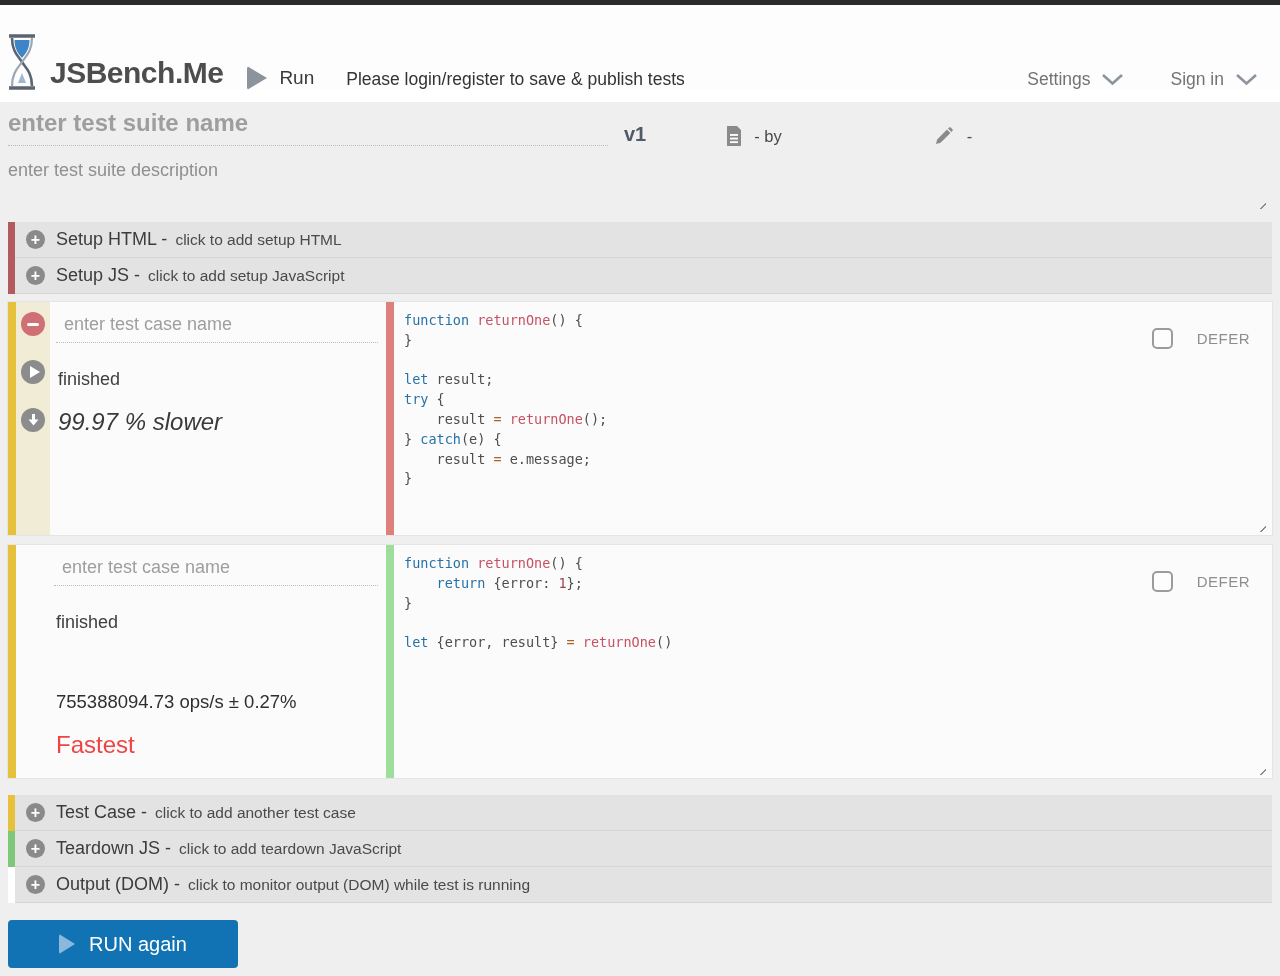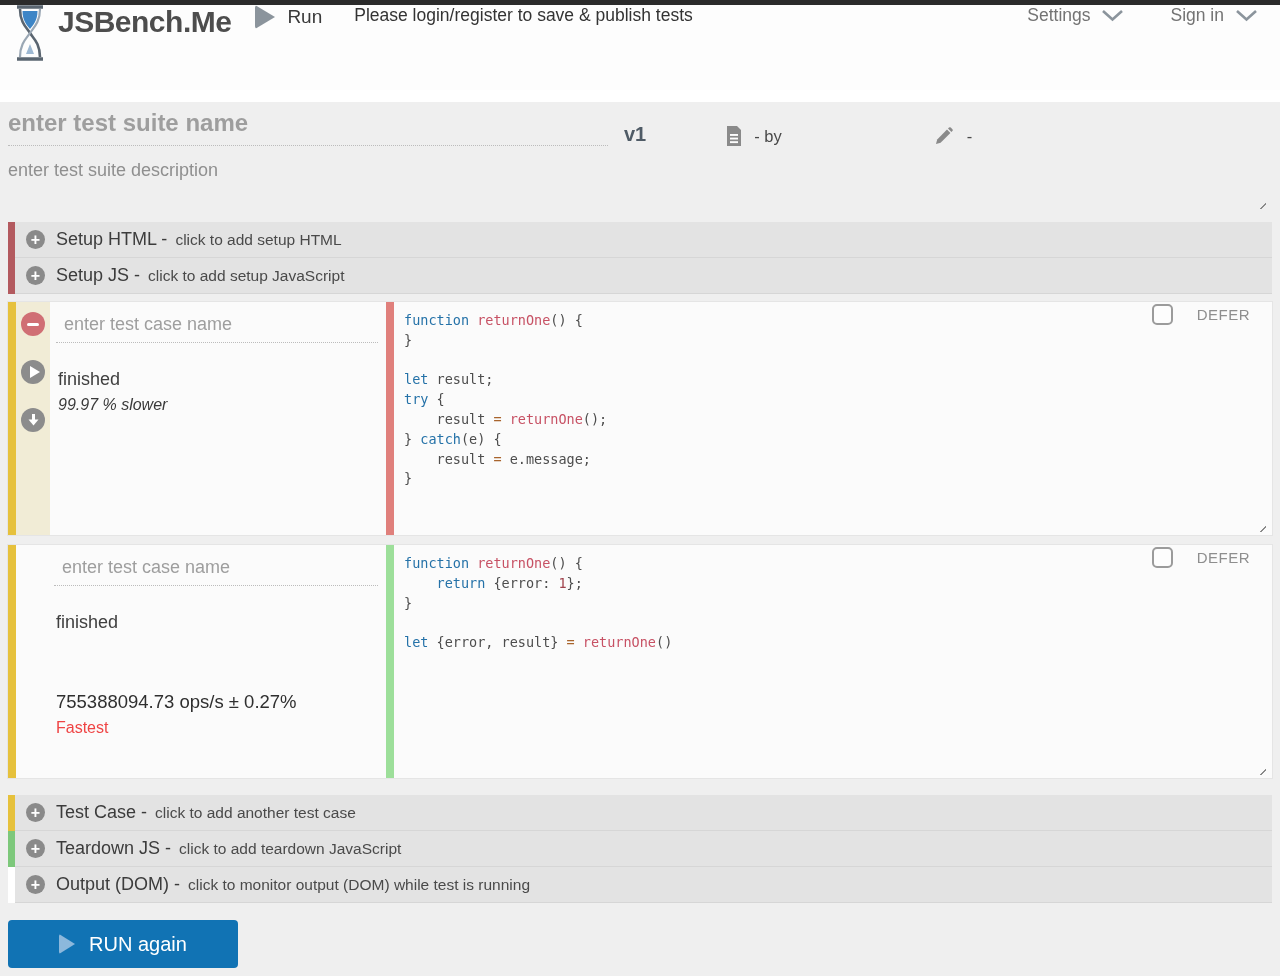--- a/index.html
+++ b/index.html
@@ -1,22 +1,22 @@
 <!DOCTYPE html>
 <html><head>
 <meta charset="utf-8">
 <style>
   * { margin:0; padding:0; box-sizing:border-box; }
   html,body { width:1280px; height:976px; background:#ffffff; overflow:hidden;
     font-family:"Liberation Sans","DejaVu Sans",sans-serif; }
 
   .topbar { height:5px; background:#2b2b2b; }
 
-  header { height:85px; background:#fdfdfd; display:flex; align-items:flex-start;
-    padding:0 22px 0 12px; }
+  header { height:85px; background:#fdfdfd; display:flex; align-items:flex-end;
+    padding:0 22px 0 4px; }
   .logo { margin-right:10px; display:flex; align-items:center; }
   .brand { font-size:30px; font-weight:bold; color:#4d4d4d; letter-spacing:-0.5px; }
   .run-btn { display:flex; align-items:center; margin-left:24px; gap:12px; cursor:pointer; }
   .tri-gray { width:0; height:0; border-left:20px solid #8b949c;
     border-top:12px solid transparent; border-bottom:12px solid transparent; border-radius:3px; }
   .run-label { font-size:19px; color:#3a3a3a; }
   .header-msg { margin-left:32px; font-size:17.5px; color:#333333; }
   .spacer { flex:1; }
   .menu-item { display:flex; align-items:center; gap:11px; font-size:17.5px;
     color:#737373; cursor:pointer; }
@@ -79,37 +79,37 @@
   .mini-tri { width:0; height:0; border-left:10px solid #fff;
     border-top:6px solid transparent; border-bottom:6px solid transparent; margin-left:3px; }
 
   .name-col { width:336px; flex:0 0 auto; padding:12px 8px 0 6px; }
   .test-case.no-strip .name-col { width:370px; padding-left:38px; }
   .tc-name { width:100%; font-size:18px; color:#6a6a6a; background:transparent;
     border:none; border-bottom:1px dotted #bcbcbc; outline:none; padding:0 0 7px 8px; }
   .tc-name::placeholder { color:#9e9e9e; }
   .tc-status { margin-top:26px; padding-left:2px; font-size:18px; color:#3f3f3f; }
   .tc-ops { margin-top:58px; padding-left:2px; font-size:18.5px; color:#2f2f2f; }
-  .tc-rel { margin-top:6px; padding-left:2px; font-size:16px; color:#3a3a3a; }
+  .tc-rel { margin-top:18px; padding-left:2px; font-size:24px; color:#3a3a3a; }
   .tc-rel.slower { font-style:italic; }
   .tc-rel.fastest { font-weight:normal; color:#ef4444; font-style:normal; }
 
   .code-col { flex:1; position:relative; border-left:8px solid #e0807c;
     padding:9px 12px 0 10px; font-family:"DejaVu Sans Mono","Liberation Mono",monospace;
     font-size:13.5px; line-height:19.8px; cursor:text; }
   .test-case.second .code-col { border-left-color:#9ddf9a; }
   .code-line { white-space:pre; }
   .tok-kw { color:#2572a8; }
   .tok-fn { color:#c75164; }
   .tok-str { color:#7d9726; }
   .tok-num { color:#a0434d; }
   .tok-op  { color:#a8642c; }
   .tok-pl  { color:#4d4d4d; }
 
-  .defer-wrap { position:absolute; top:2px; right:22px; display:flex;
+  .defer-wrap { position:absolute; top:26px; right:22px; display:flex;
     align-items:center; gap:24px; }
   .defer-box { width:21px; height:21px; border:2px solid #9b9b9b; border-radius:5px;
     background:#fdfdfd; cursor:pointer; }
   .defer-label { font-size:15px; color:#8e8e8e; letter-spacing:0.5px;
     font-family:"Liberation Sans",sans-serif; }
 
   
   .run-again { margin:17px 0 10px 8px; width:230px; height:48px; background:#1173b4;
     border:none; border-radius:4px; display:flex; align-items:center;
     justify-content:center; gap:14px; cursor:pointer; }

